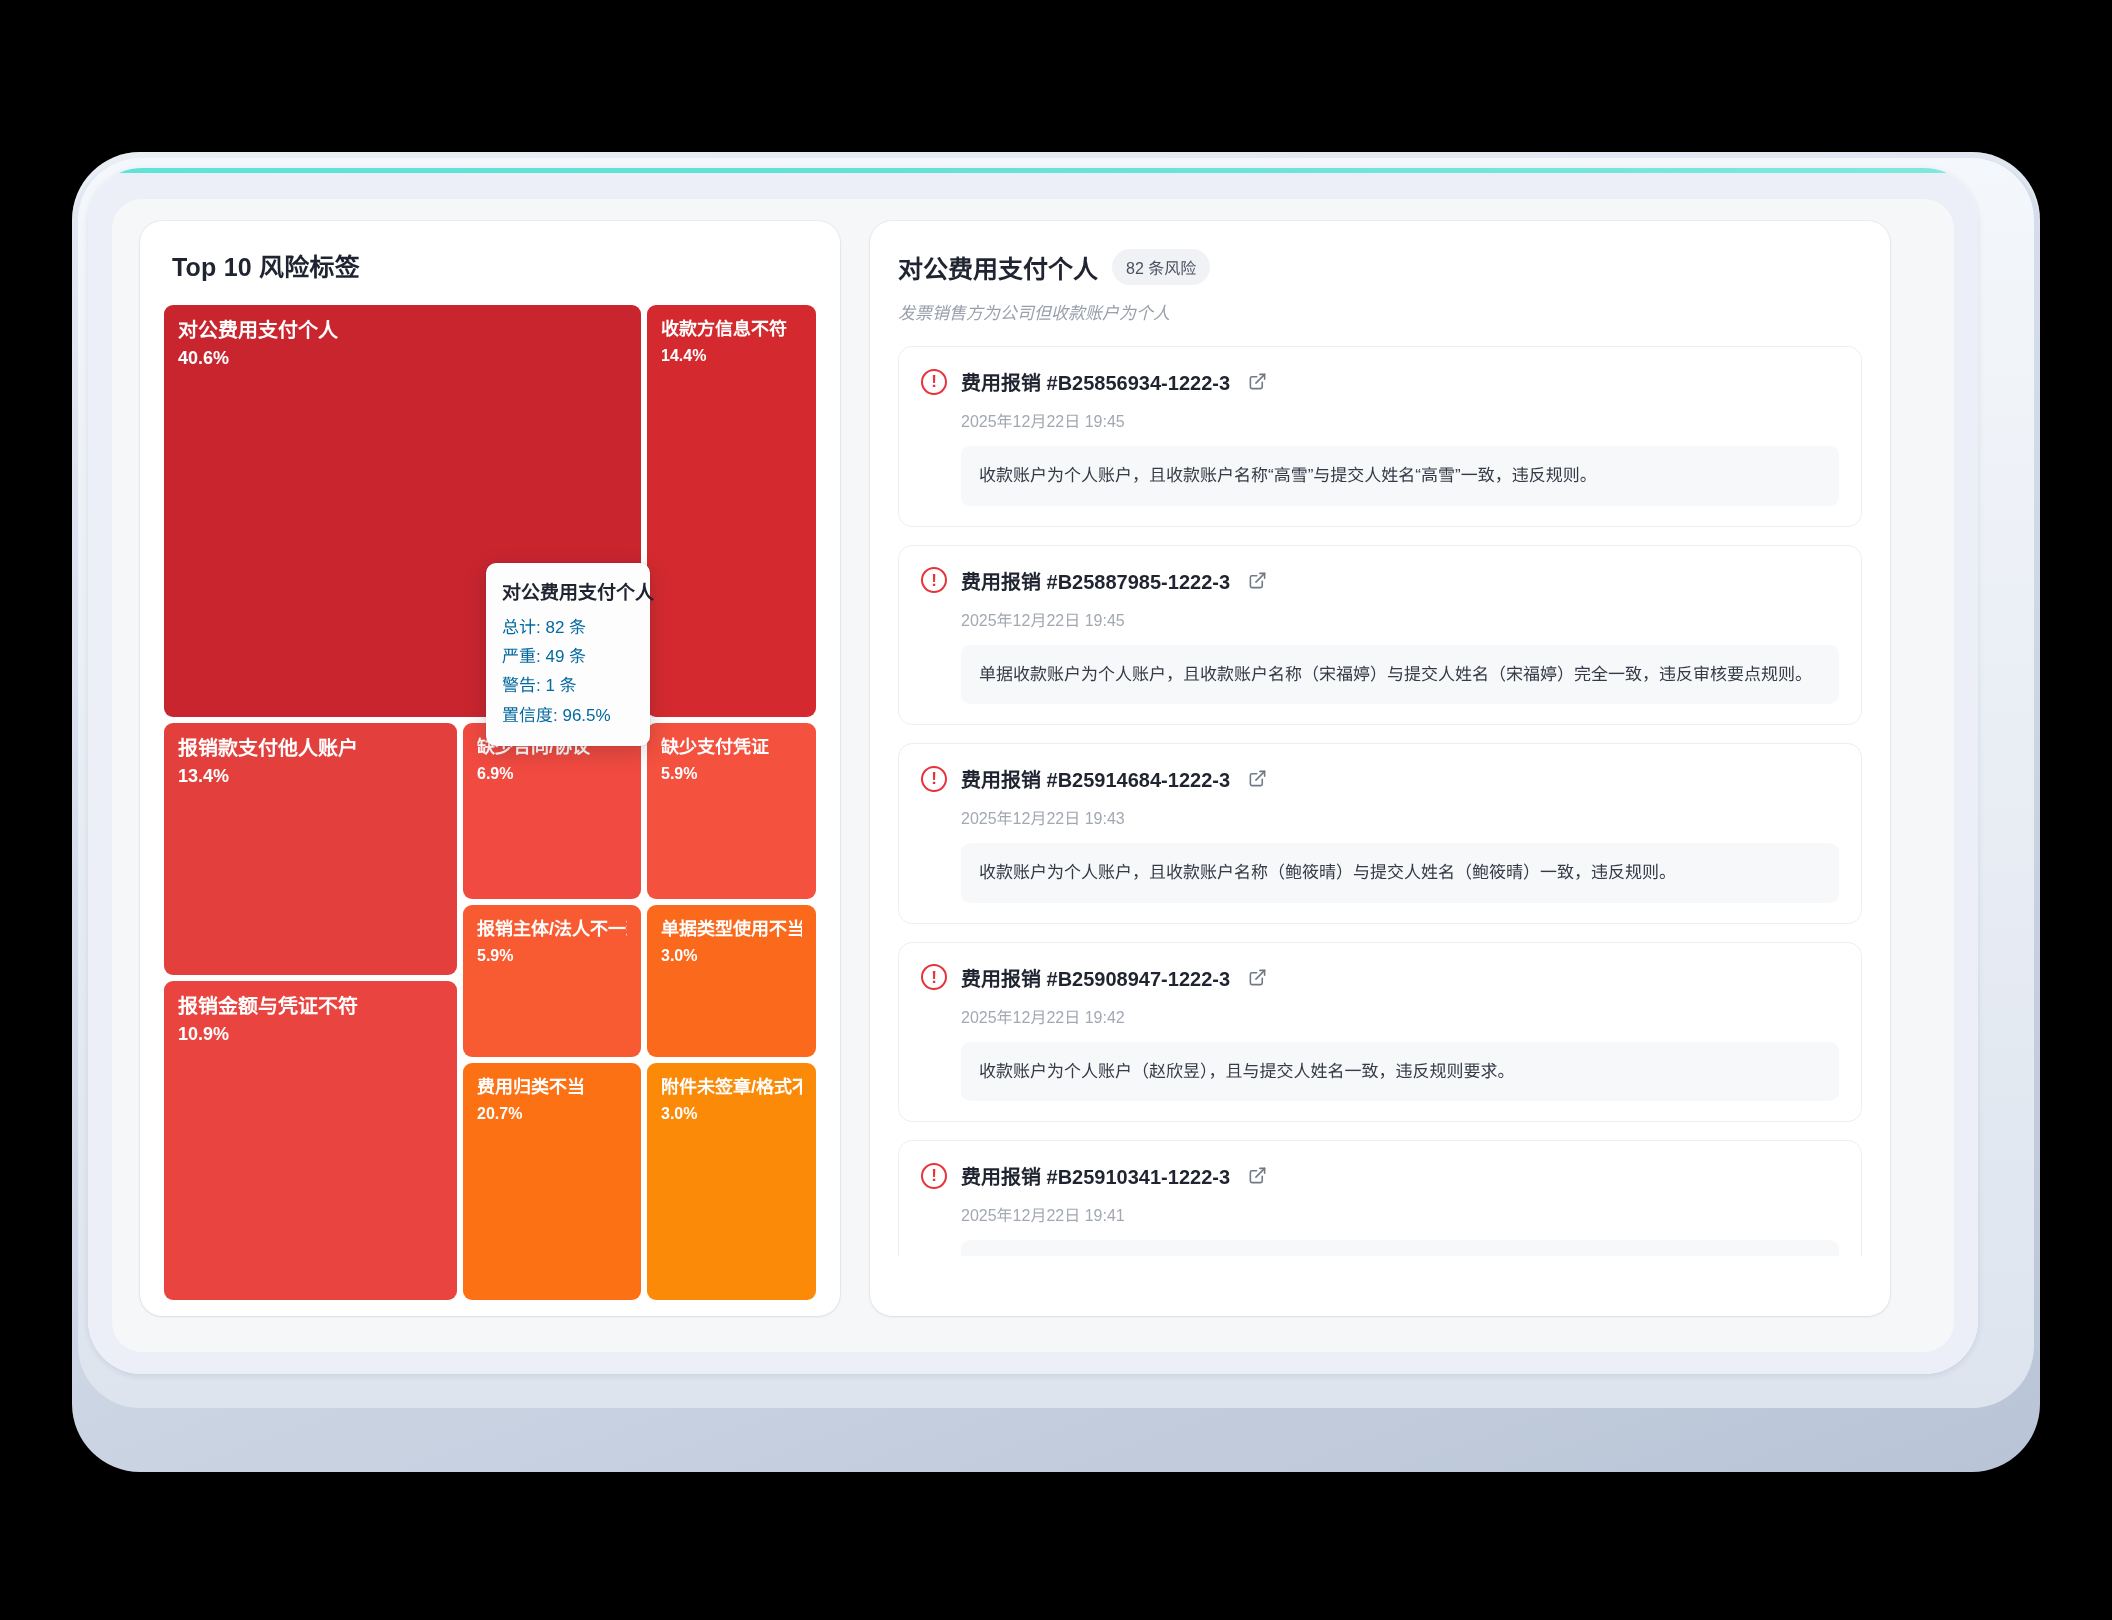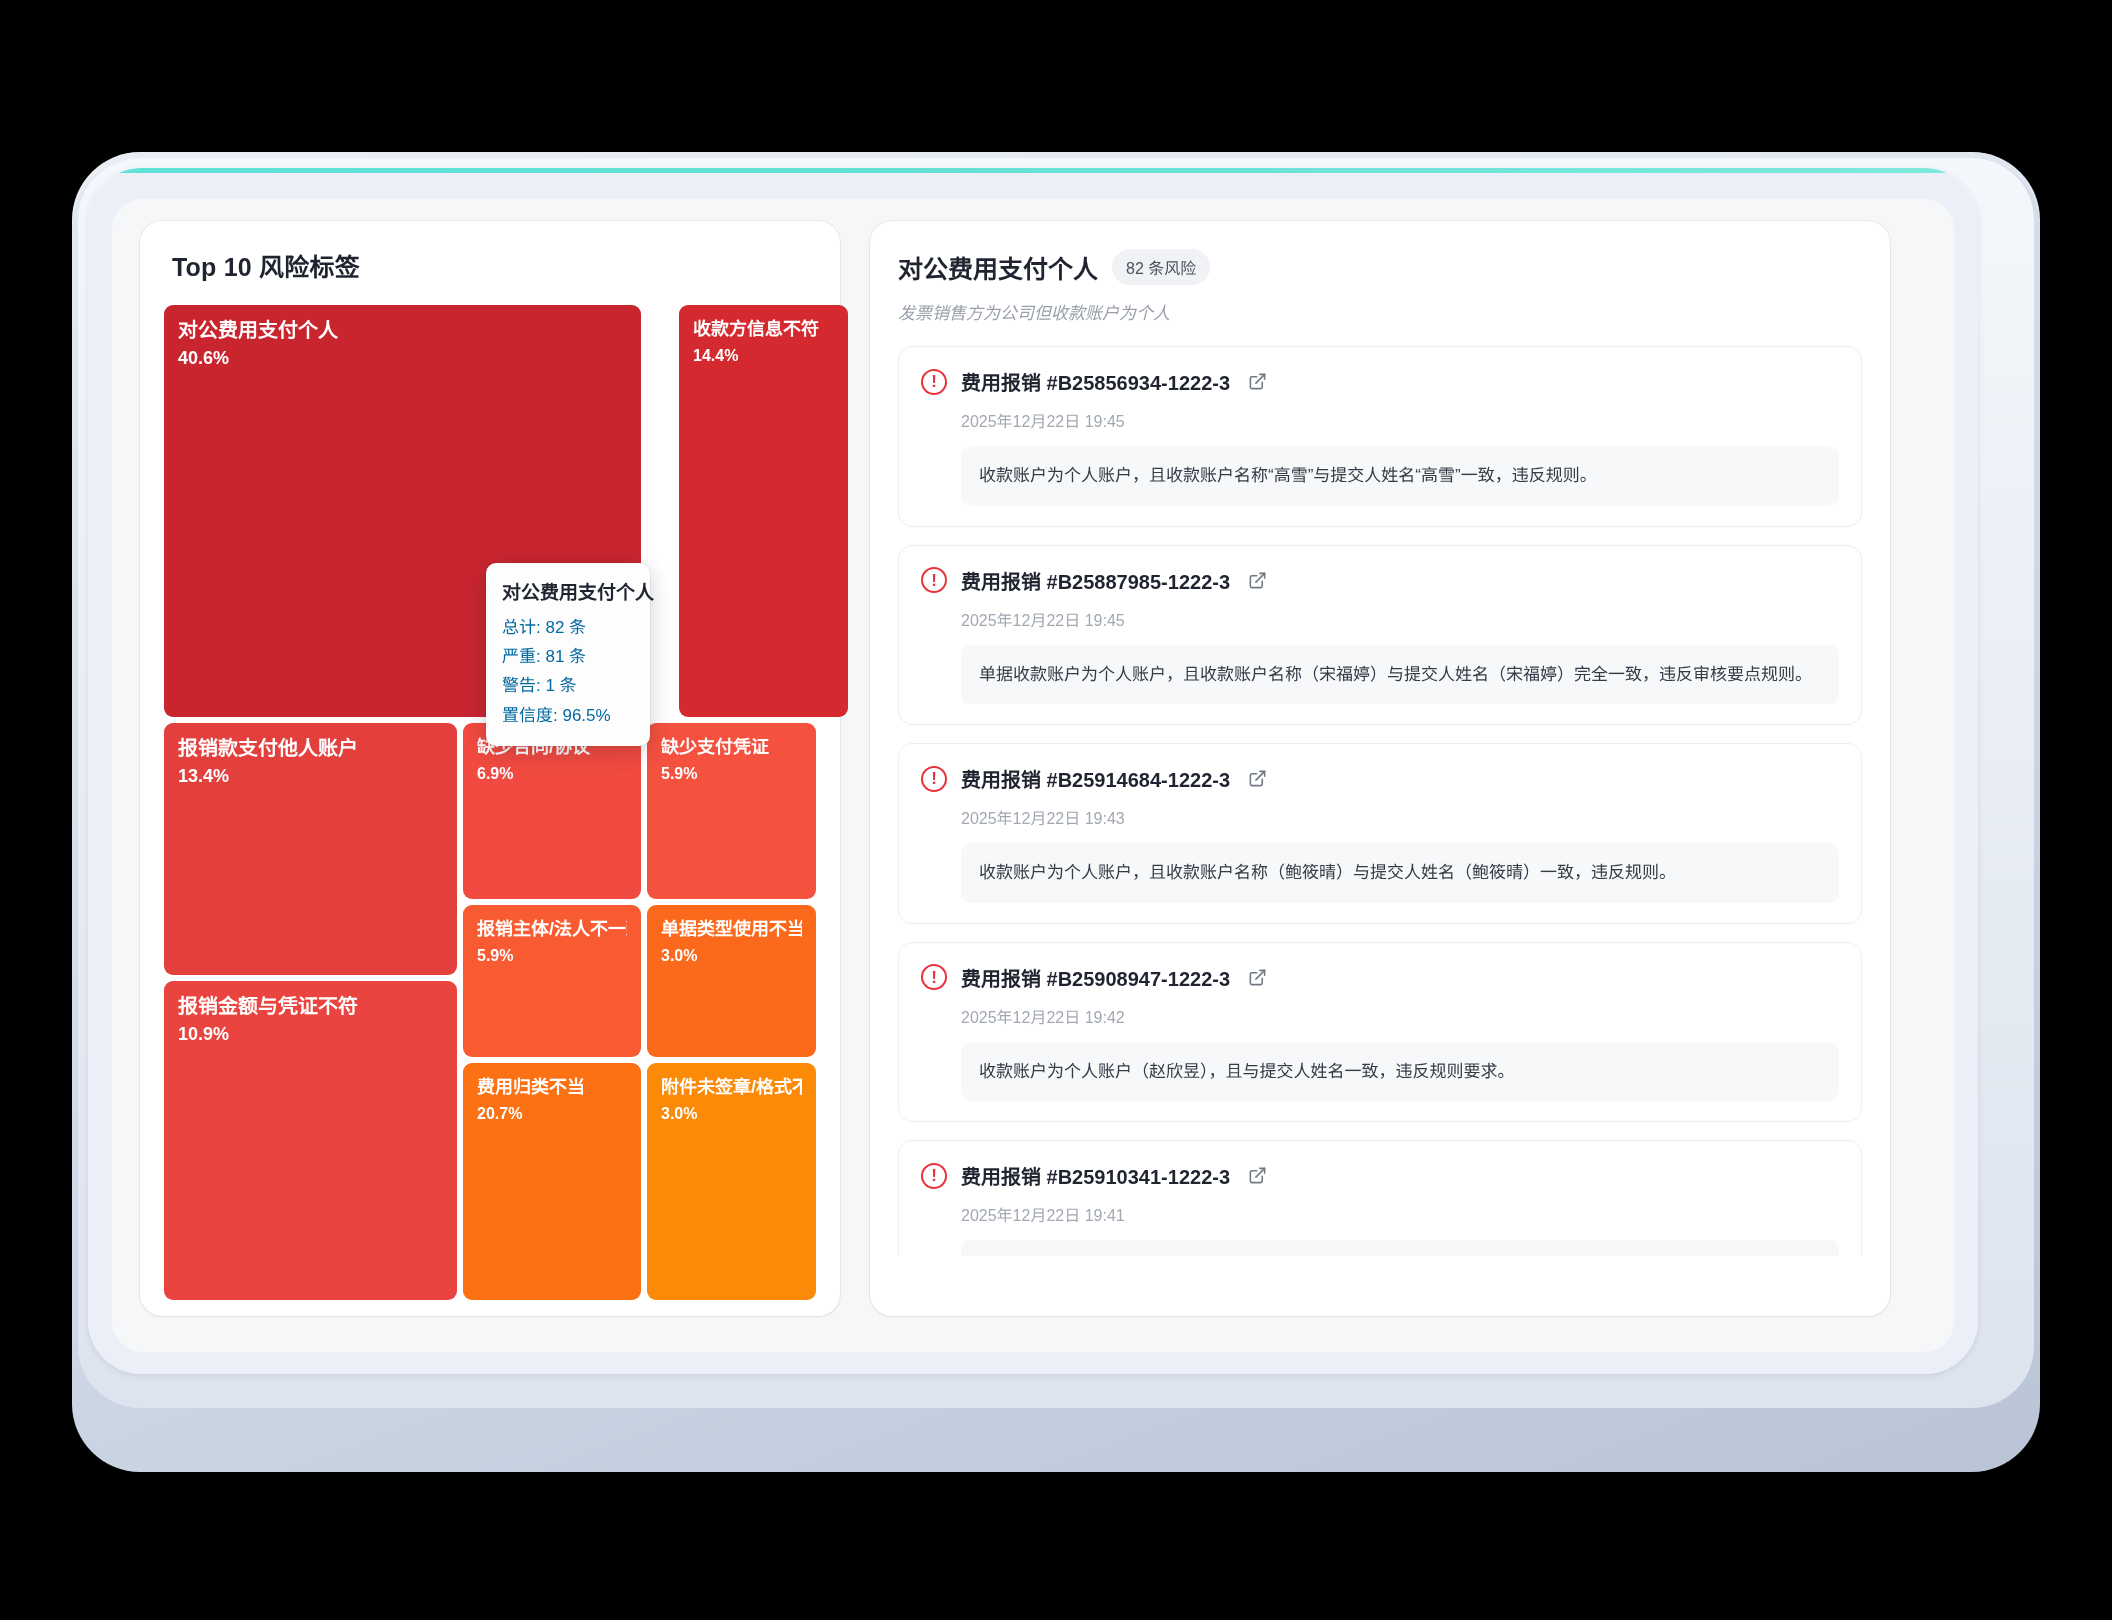--- a/index.html
+++ b/index.html
@@ -147,21 +147,21 @@
     <div class="screen">
       <div class="screen-inner">
 
         <div class="panel left-panel">
           <div class="panel-title">Top 10 风险标签</div>
           <div class="treemap" id="treemap">
               <div class="tile" style="left: 0px; top: 0px; width: 477px; height: 412px; background: rgb(201, 37, 47);">
                 <span class="t-label">对公费用支付个人</span>
                 <span class="t-pct">40.6%</span>
               </div>
-              <div class="tile small" style="left: 483px; top: 0px; width: 169px; height: 412px; background: rgb(212, 42, 47); margin-left: 32px;">
+              <div class="tile small" style="left: 483px; top: 0px; width: 169px; height: 412px; background: rgb(212, 42, 47);">
                 <span class="t-label">收款方信息不符</span>
                 <span class="t-pct">14.4%</span>
               </div>
               <div class="tile" style="left: 0px; top: 418px; width: 293px; height: 252px; background: rgb(226, 63, 61);">
                 <span class="t-label">报销款支付他人账户</span>
                 <span class="t-pct">13.4%</span>
               </div>
               <div class="tile small" style="left: 299px; top: 418px; width: 178px; height: 176px; background: rgb(241, 74, 64);">
                 <span class="t-label">缺少合同/协议</span>
                 <span class="t-pct">6.9%</span>
@@ -186,21 +186,21 @@
                 <span class="t-label">费用归类不当</span>
                 <span class="t-pct">20.7%</span>
               </div>
               <div class="tile small" style="left: 483px; top: 758px; width: 169px; height: 237px; background: rgb(251, 138, 8);">
                 <span class="t-label">附件未签章/格式不符</span>
                 <span class="t-pct">3.0%</span>
               </div>
               <div class="tm-tooltip">
                 <div class="tt-title">对公费用支付个人</div>
                 <div class="tt-row">总计: 82 条</div>
-                <div class="tt-row">严重: 81 条</div>
+                <div class="tt-row">严重: 49 条</div>
                 <div class="tt-row">警告: 1 条</div>
                 <div class="tt-row">置信度: 96.5%</div>
               </div>
             </div>
         </div>
 
         <div class="panel right-panel">
           <div class="rp-head">
             <span class="rp-title">对公费用支付个人</span>
             <span class="rp-badge">82 条风险</span>

